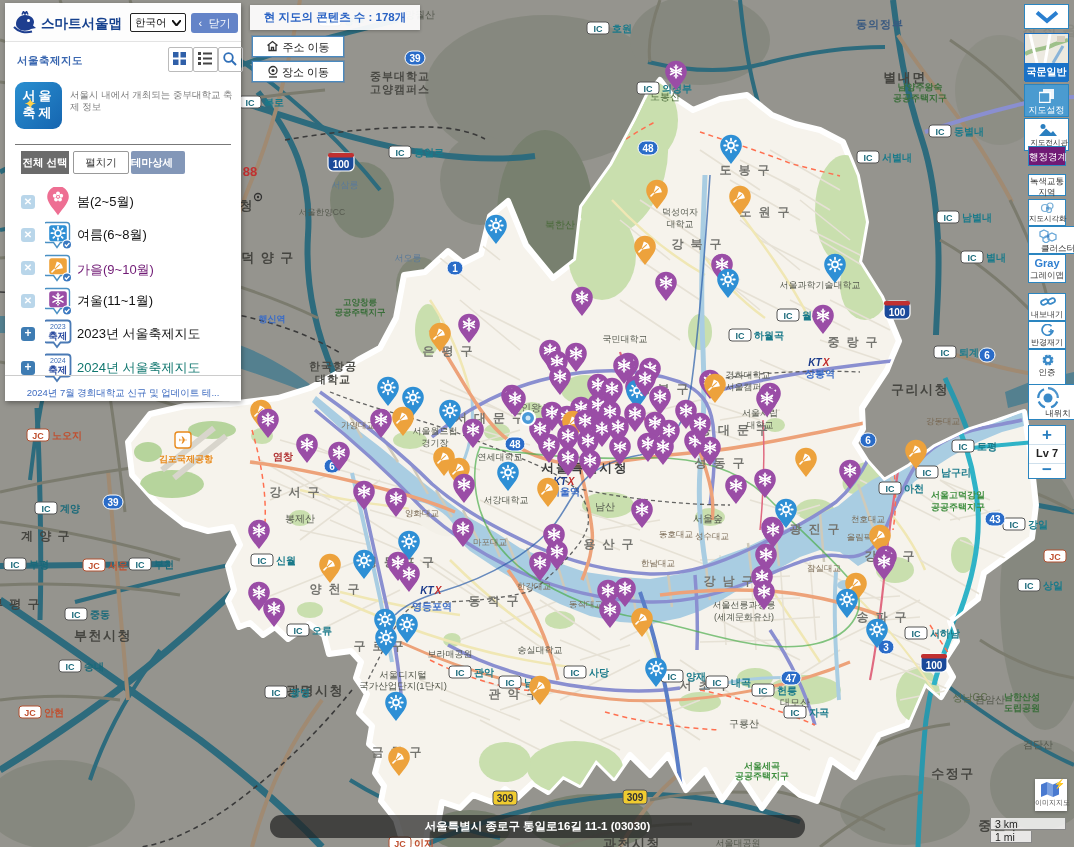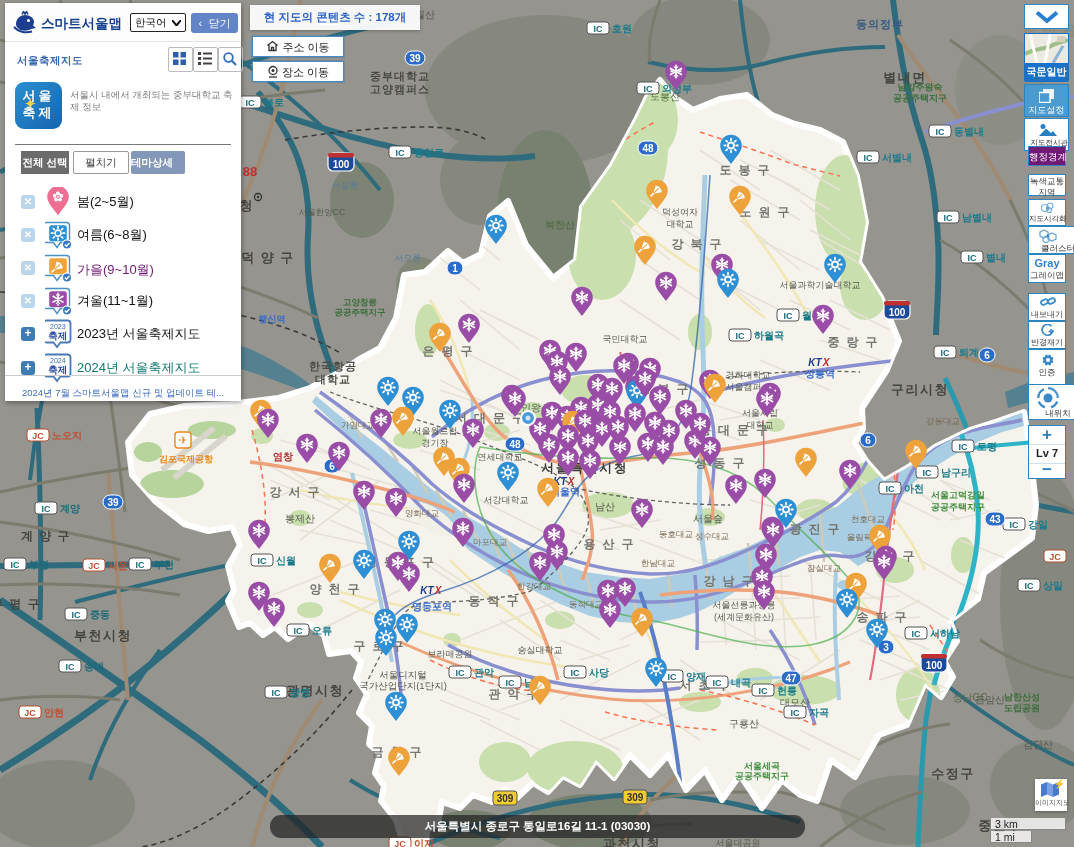--- a/index.html
+++ b/index.html
@@ -911,21 +911,21 @@
         <span style="position:absolute;left:16px;top:358px;width:14px;height:14px;background:#3e7cb3;border-radius:3px;color:#fff;font-size:12px;font-weight:bold;text-align:center;line-height:13px;">+</span>
         <svg style="position:absolute;left:40px;top:350px" width="28" height="30" viewBox="0 0 28 30">
 <path d="M3,2 h21 a3,3 0 0 1 3,3 v16 a3,3 0 0 1 -3,3 h-7 l-3.5,4.5 l-3.5,-4.5 h-7 a3,3 0 0 1 -3,-3 v-16 a3,3 0 0 1 3,-3Z" fill="#fff" stroke="#4a7ab5" stroke-width="1.8" transform="translate(-1.5,-0.5)"></path>
 <text x="12.8" y="10" text-anchor="middle" font-size="7" fill="#3a6ab5" font-family="Liberation Sans">2024</text>
 <text x="12.8" y="20" text-anchor="middle" font-size="9.5" font-weight="bold" fill="#2a4a9f" font-family="Liberation Sans">축제</text>
         </svg>
         <span style="position:absolute;left:72px;top:356px;font-size:13px;color:#0f766e;white-space:nowrap;">2024년 서울축제지도</span>
       </div>
 
  <div style="position:absolute;left:0;top:372px;width:100%;border-top:1px solid #ccc;"></div>
- <div style="position:absolute;left:0;top:381px;width:100%;text-align:center;font-size:9.5px;color:#3f6cc0;white-space:nowrap;padding-top:3px;">2024년 7월 스마트서울맵 신규 및 업데이트 테...</div>
+ <div style="position:absolute;left:0;top:381px;width:100%;text-align:center;font-size:9.5px;color:#3f6cc0;white-space:nowrap;padding-top:3px;">2024년 7월 경희대학교 신규 및 업데이트 테...</div>
 </div>
 
 <div class="ov" style="left:250px;top:5px;width:170px;height:25px;background:rgba(255,255,255,.93);box-shadow:0 1px 3px rgba(0,0,0,.25);text-align:center;line-height:25px;font-size:11.5px;font-weight:bold;color:#2a62c4;white-space:nowrap;">현 지도의 콘텐츠 수 : 178개</div>
 <div class="ov" style="left:252px;top:36px;width:92px;height:21px;background:#fff;border:1px solid #4a8ac0;box-shadow:0 0 0 1px rgba(60,120,180,.35);font-size:11px;color:#222;text-align:center;line-height:20px;white-space:nowrap;"><svg width="13" height="12" style="vertical-align:-1px">
         <path d="M1.5,5.5L6.5,1.5L11.5,5.5M3,5V10.5H10V5M5.5,10.5V7.5H7.5V10.5" fill="none" stroke="#333" stroke-width="1.3"></path>
       </svg> 주소 이동</div>
 <div class="ov" style="left:252px;top:61px;width:92px;height:21px;background:#fff;border:1px solid #4a8ac0;box-shadow:0 0 0 1px rgba(60,120,180,.35);font-size:11px;color:#222;text-align:center;line-height:20px;white-space:nowrap;"><svg width="12" height="13" style="vertical-align:-2px">
         <circle cx="6" cy="5.5" r="4" fill="none" stroke="#333" stroke-width="1.3"></circle>
         <circle cx="6" cy="5.5" r="1.5" fill="#333"></circle>
         <path d="M2,12H10" stroke="#333" stroke-width="1.3"></path>

